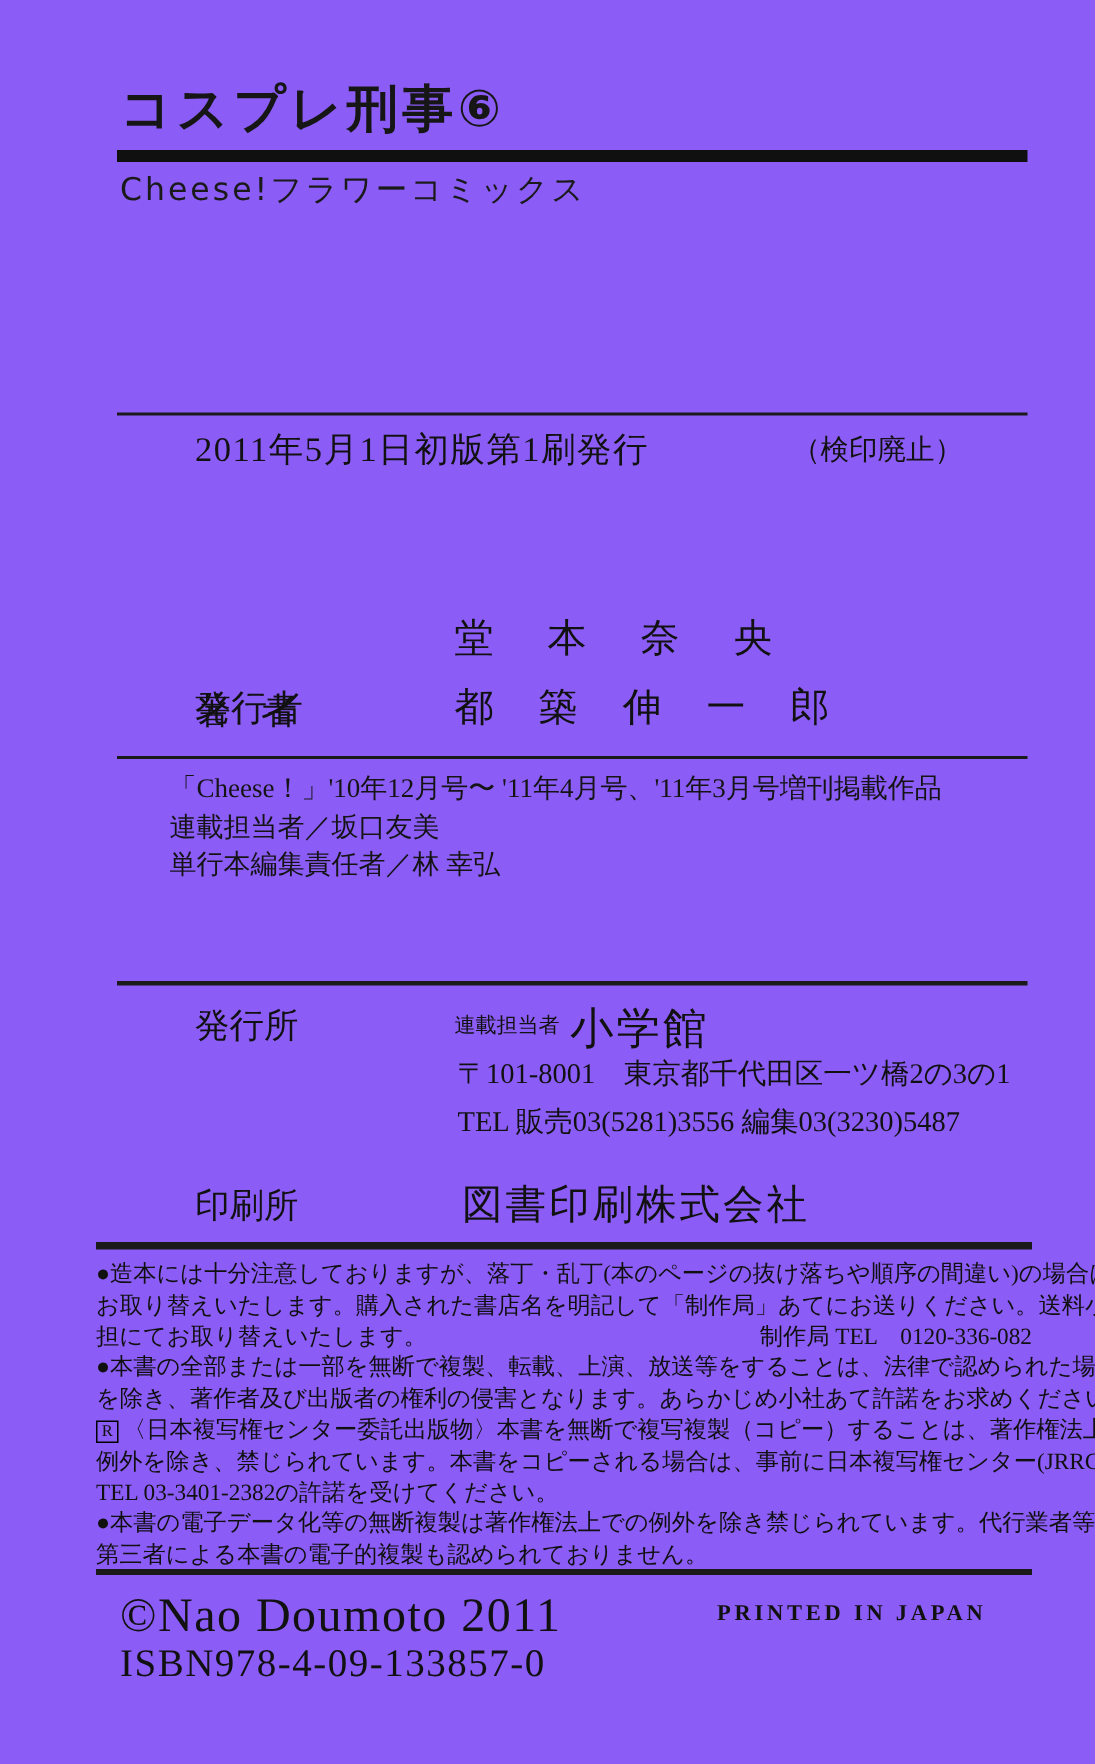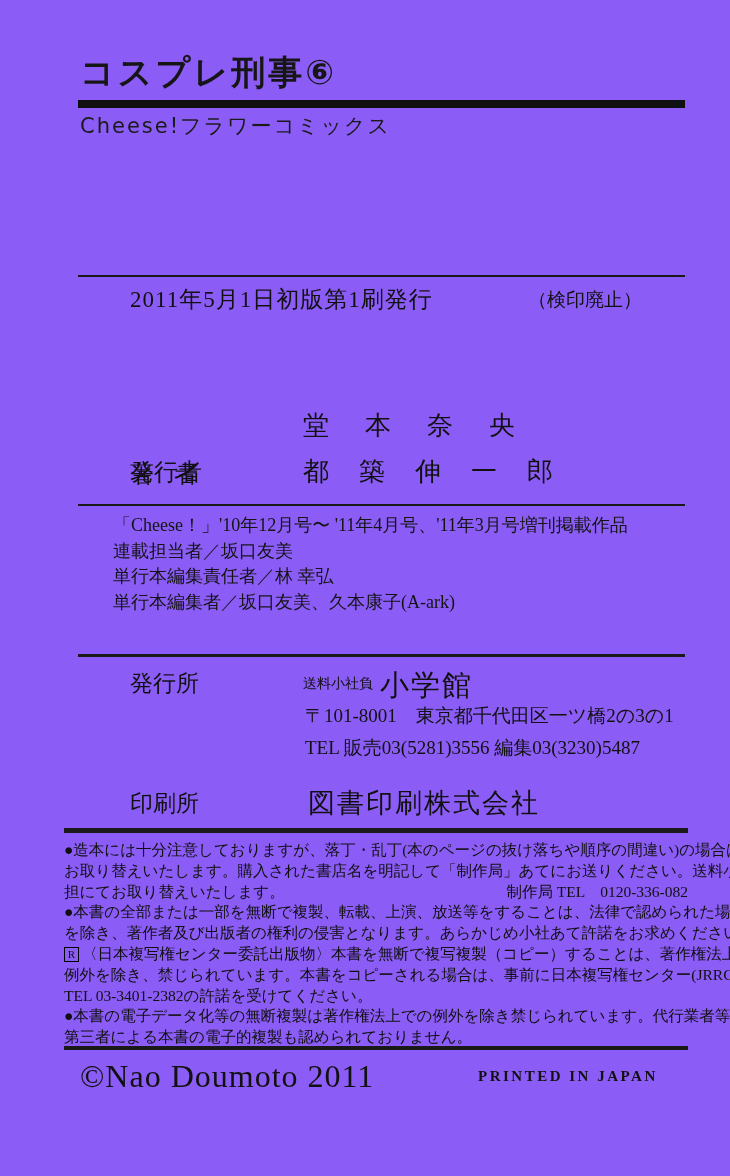--- a/index.html
+++ b/index.html
@@ -87,27 +87,26 @@
   <div class="abs credit-label ls-wide" style="top:410px;">著者</div>
   <div class="abs credit-name name-author" style="top:408px;">堂本奈央</div>
   <div class="abs credit-label" style="top:456px;">発行者</div>
   <div class="abs credit-name name-pubperson" style="top:454px;">都築伸一郎</div>
 
   <div class="abs rule rule-thin" style="left:78px;top:504px;width:607px;"></div>
   <div class="abs serial">
     <div>「Cheese！」'10年12月号〜 '11年4月号、'11年3月号増刊掲載作品</div>
     <div>連載担当者／坂口友美</div>
     <div>単行本編集責任者／林 幸弘</div>
-    <div>単行本編集者／坂口友美、久本康子(A-ark)</div>
   </div>
 
   <div class="abs rule rule-mid" style="left:78px;top:654px;width:607px;"></div>
   <div class="abs pub-label" style="top:668px;">発行所</div>
   <div class="abs company">
-    <span class="company-prefix">送料小社負</span><span class="company-name">小学館</span>
+    <span class="company-prefix">連載担当者</span><span class="company-name">小学館</span>
   </div>
   <div class="abs pub-address">〒101-8001　東京都千代田区一ツ橋2の3の1</div>
   <div class="abs pub-tel">TEL 販売03(5281)3556 編集03(3230)5487</div>
 
   <div class="abs pub-label" style="top:788px;">印刷所</div>
   <div class="abs printer-name">図書印刷株式会社</div>
 
   <div class="abs rule rule-thick" style="left:64px;top:828px;width:624px;"></div>
   <div class="abs legal">
     <div class="legal-line">●造本には十分注意しておりますが、落丁・乱丁(本のページの抜け落ちや順序の間違い)の場合は</div>
@@ -123,14 +122,15 @@
     </div>
     <div class="legal-line">例外を除き、禁じられています。本書をコピーされる場合は、事前に日本複写権センター(JRRC)</div>
     <div class="legal-line">TEL 03-3401-2382の許諾を受けてください。</div>
     <div class="legal-line">●本書の電子データ化等の無断複製は著作権法上での例外を除き禁じられています。代行業者等の</div>
     <div class="legal-line">第三者による本書の電子的複製も認められておりません。</div>
   </div>
 
   <div class="abs rule rule-thick" style="left:64px;top:1046px;width:624px;height:4px;"></div>
   <div class="abs copyright">©Nao Doumoto 2011</div>
   <div class="abs printed">PRINTED IN JAPAN</div>
+  <div class="abs isbn">ISBN978-4-09-133857-0</div>
 
 </div>
 
 </body></html>

